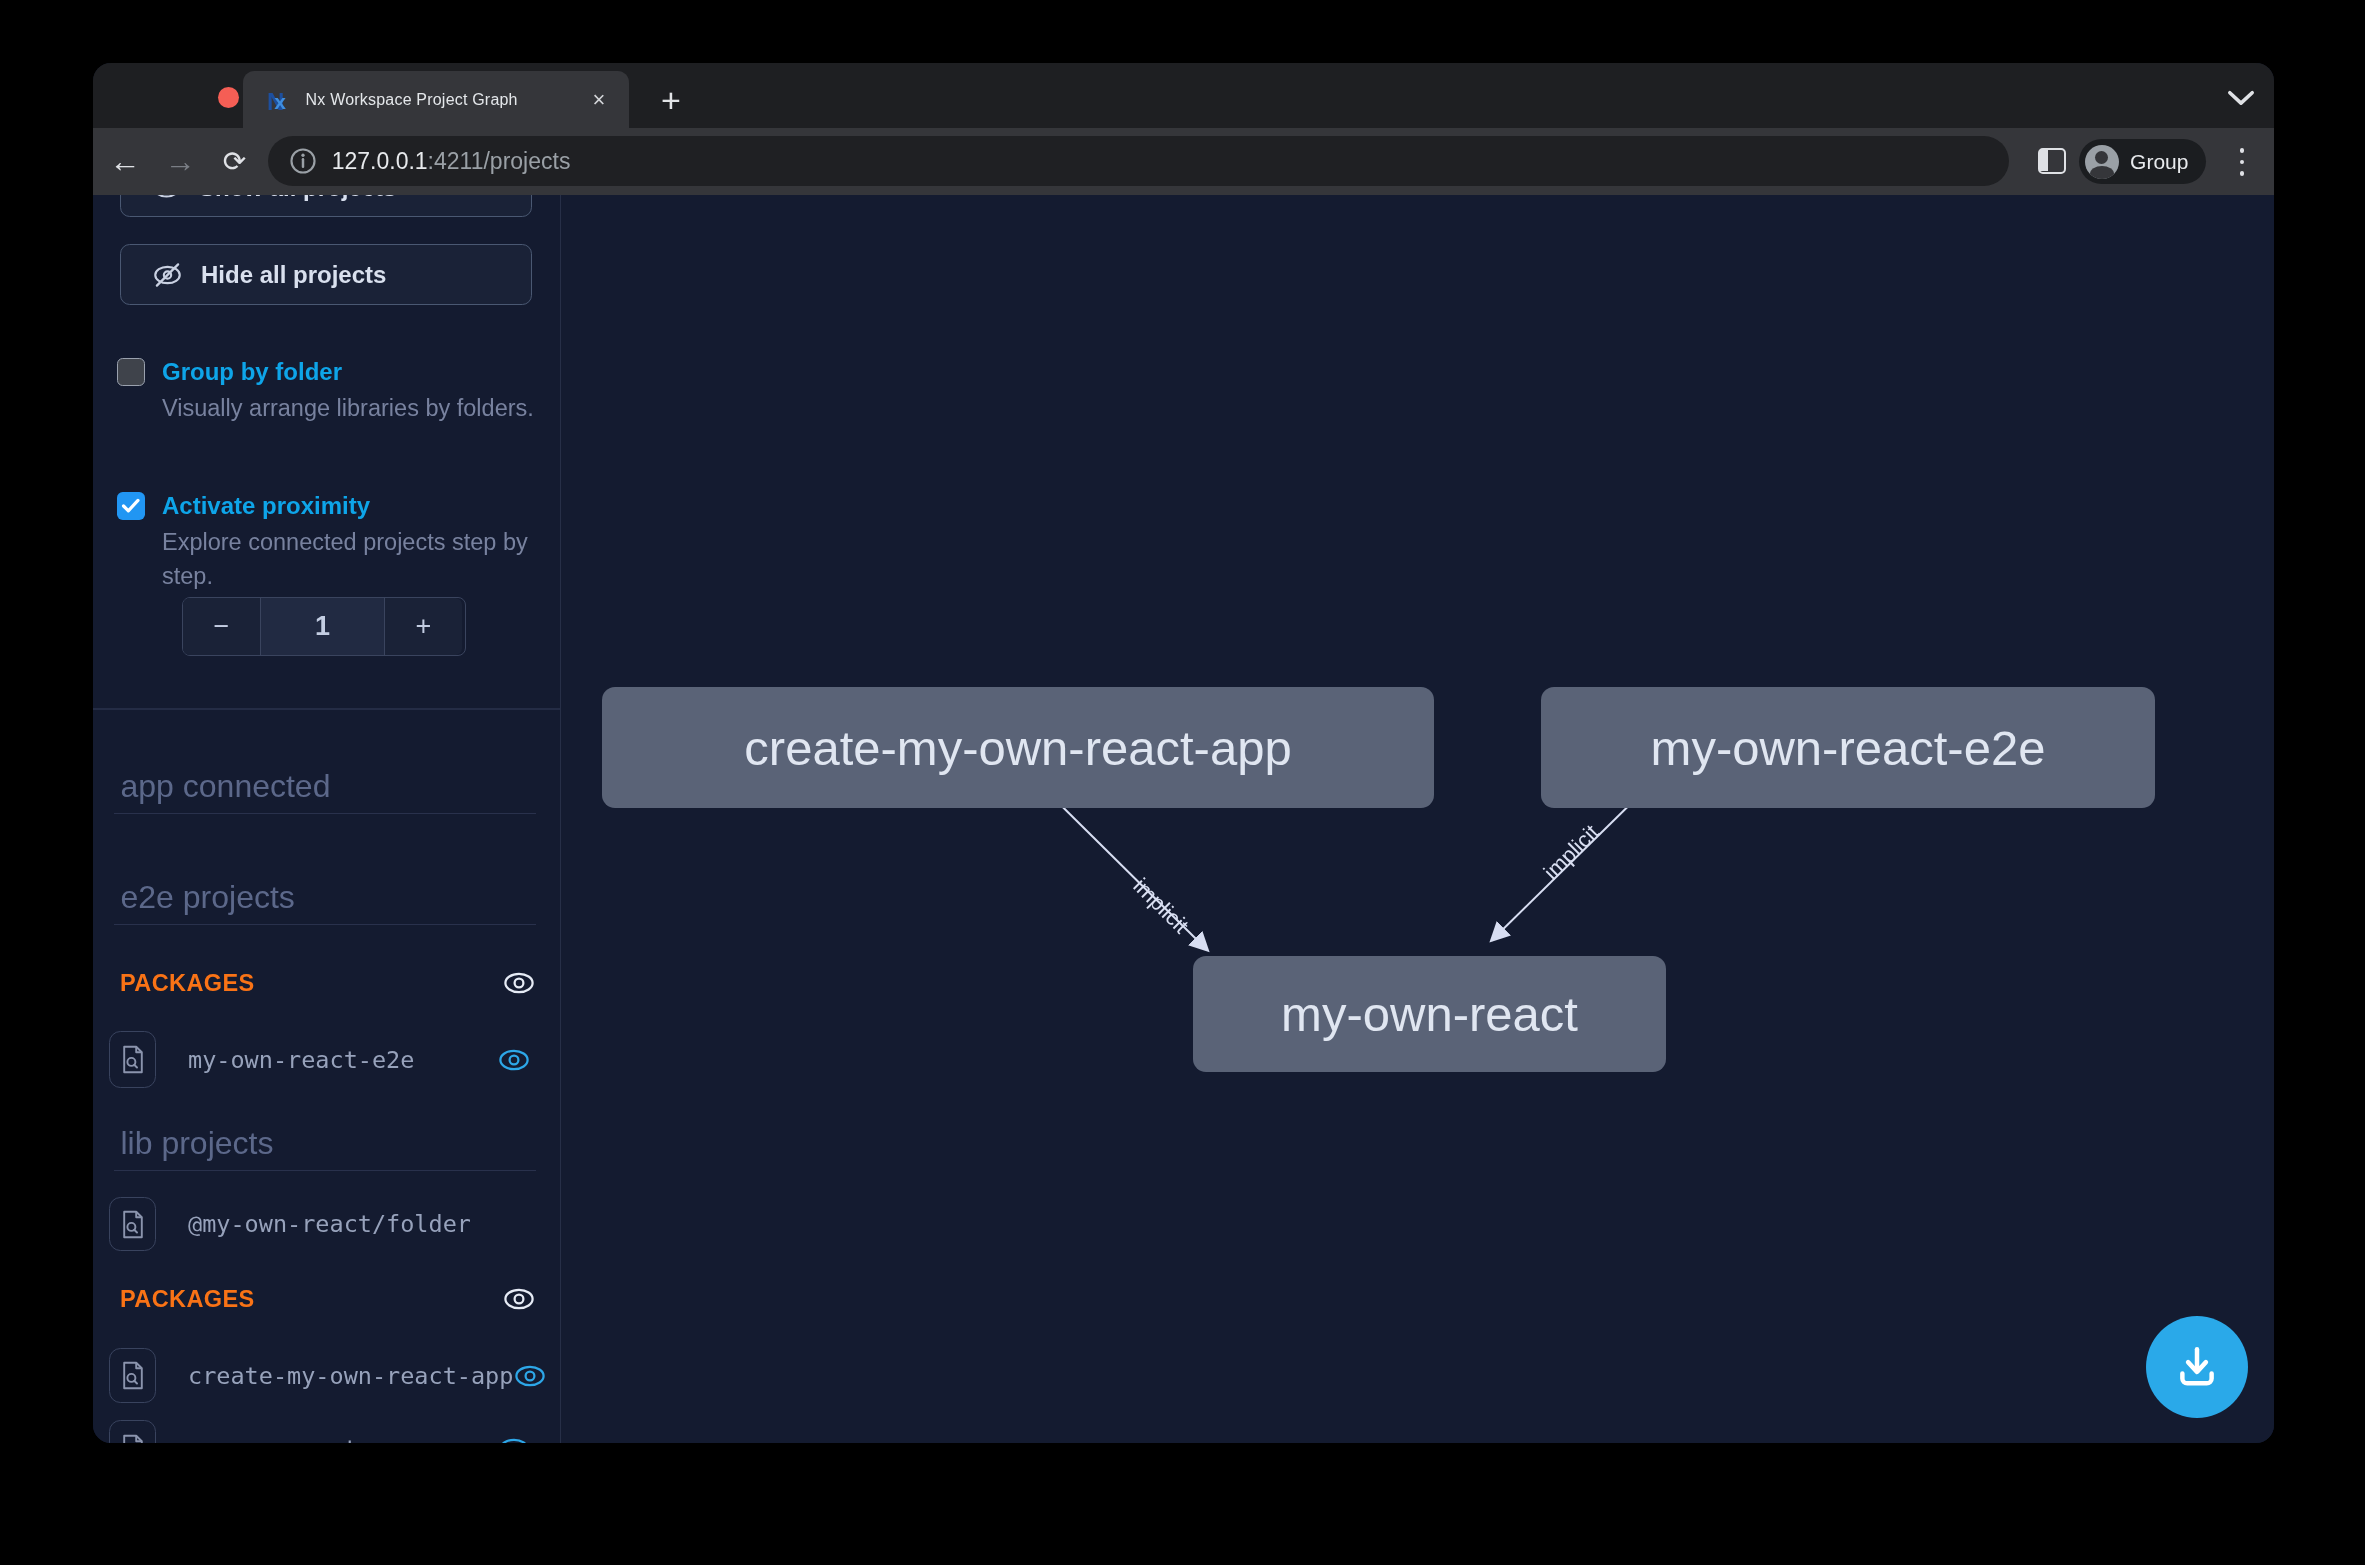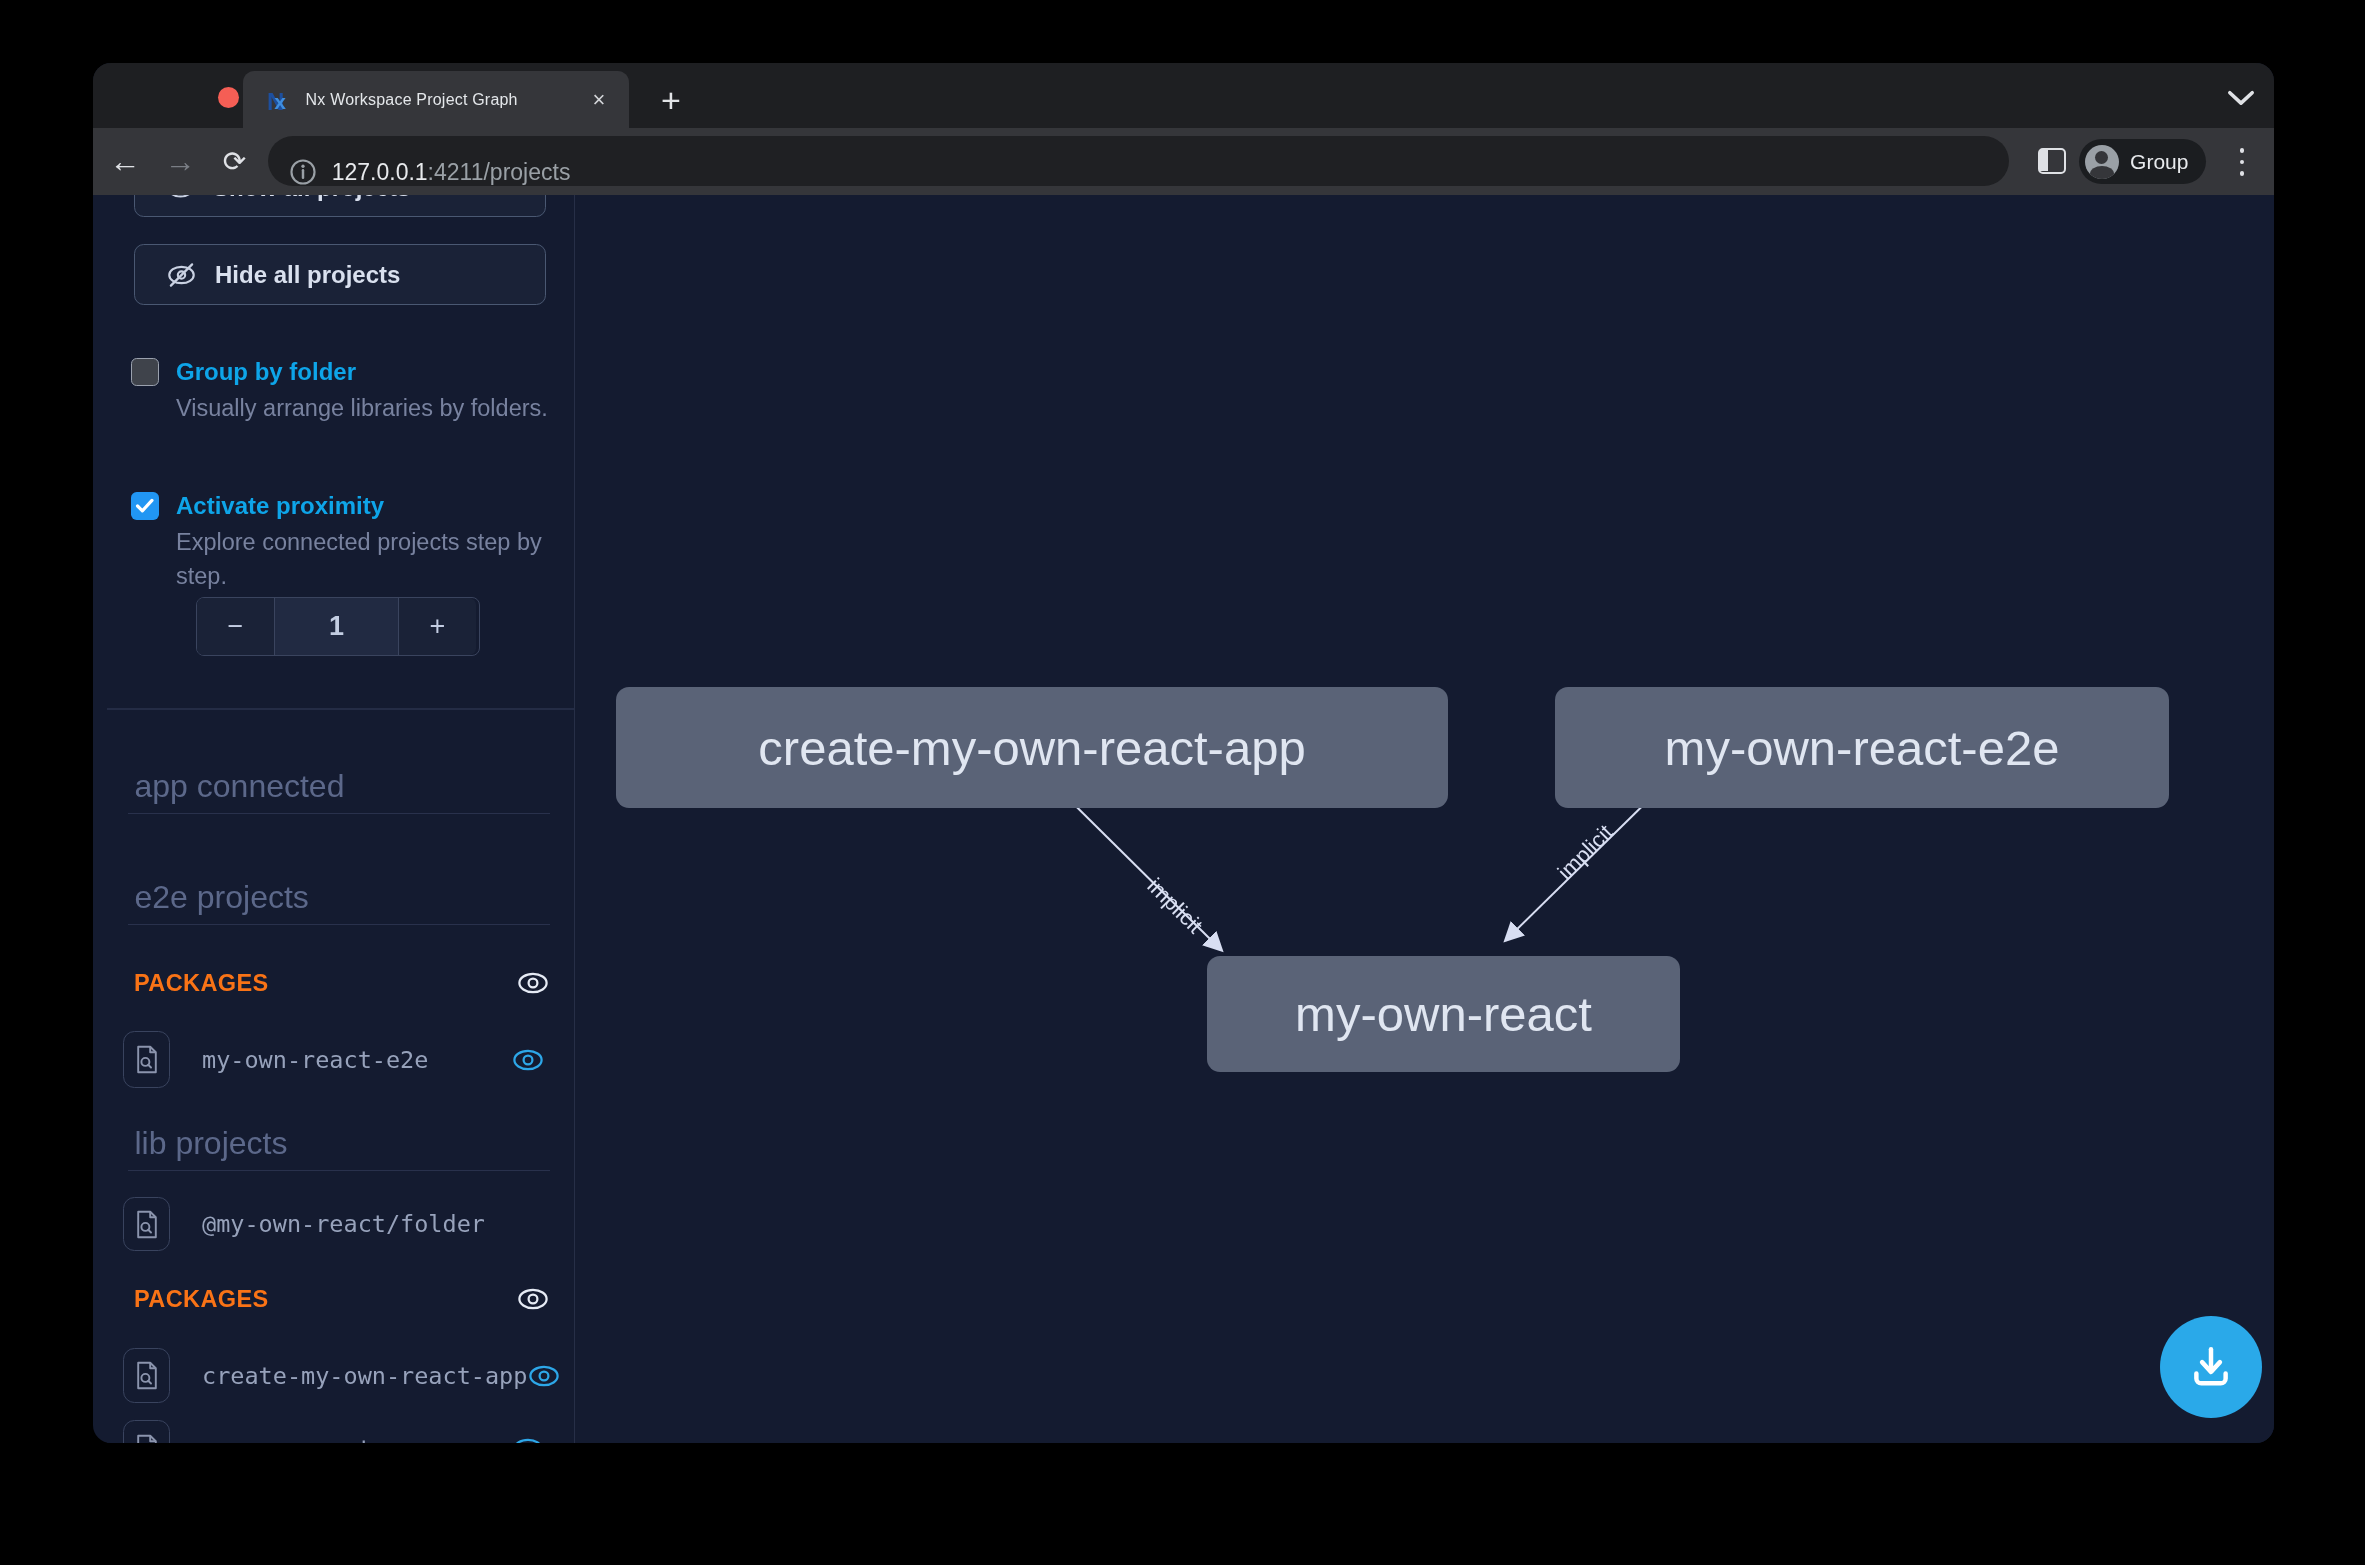--- a/index.html
+++ b/index.html
@@ -29,40 +29,40 @@
   .newtab { position:absolute; left:560px; top:19.5px; width:36px; height:36px; color:#e2e4e7;
     font-size:34px; font-weight:300; display:flex; align-items:center; justify-content:center; }
   .tab-chevron { position:absolute; left:2132px; top:23px; width:32px; height:23px; }
 
   
   .toolbar { position:absolute; left:0; top:65px; width:100%; height:67px; background:#35363a; }
   .navbtn { position:absolute; top:0; height:67px; width:45px; display:flex; align-items:center;
     justify-content:center; font-size:31px; color:#dfe1e5; }
   .nav-back{ left:9.7px; } .nav-fwd{ left:65px; color:#7a7e85; } .nav-reload{ left:119px; font-size:28px; }
   .urlbar { position:absolute; left:175px; top:8px; width:1741px; height:50px; background:#1f2023;
-    border-radius:25px; display:flex; align-items:flex-end; padding-left:14.6px; }
+    border-radius:25px; display:flex; align-items:center; padding-left:14.6px; }
   .info-ic { width:28px; height:28px; margin:0 14.6px 0 6.5px; flex:0 0 auto; }
   .url { font-size:23px; color:#e8eaed; white-space:nowrap; }
   .url .dim { color:#9aa0a6; }
   .sidepanel-ic { position:absolute; left:1945px; top:20px; width:28px; height:26px;
     border:2.4px solid #dfe1e5; border-radius:4.9px; }
   .sidepanel-ic::after { content:""; position:absolute; left:0; top:0; width:8px; height:21px; background:#dfe1e5; }
   .guest { position:absolute; left:1986px; top:11.4px; width:127px; height:45px; background:#1b1d20;
     border-radius:23px; display:flex; align-items:center; }
   .avatar { width:34px; height:34px; border-radius:50%; background:#9aa0a6; margin-left:5.7px;
     position:relative; overflow:hidden; }
   .avatar .head { position:absolute; left:10.6px; top:5.7px; width:13px; height:13px; border-radius:50%; background:#35363a; }
   .avatar .body { position:absolute; left:4.9px; top:21px; width:24px; height:16px; border-radius:50% 50% 0 0; background:#35363a; }
   .guest-label { color:#e8eaed; font-size:21px; margin-left:11.4px; }
   .kebab { position:absolute; left:2137px; top:16px; width:24px; height:36px;
     display:flex; flex-direction:column; align-items:center; justify-content:center; gap:6.5px; }
   .kebab i { width:4.9px; height:4.9px; border-radius:50%; background:#dfe1e5; }
 
   
-  .content { position:absolute; left:14px; top:132px; width:2181px; height:1249px; background:#141b30; }
+  .content { position:absolute; left:0; top:132px; width:2181px; height:1249px; background:#141b30; }
 
   .sidebar { position:absolute; left:0; top:0; width:468px; height:1249px; overflow:hidden;
     border-right:1.6px solid #272f47; }
 
   .side-btn { position:absolute; left:27px; width:412px; height:61px; background:#1a2237;
     border:1.6px solid #4a5872; border-radius:9.7px; display:flex; align-items:center;
     padding-left:31px; gap:18px; color:#d9e0ee; font-size:24px; font-weight:600; }
   .btn-showall { top:-36px; height:58px; }
   .btn-hideall { top:49px; }
 

